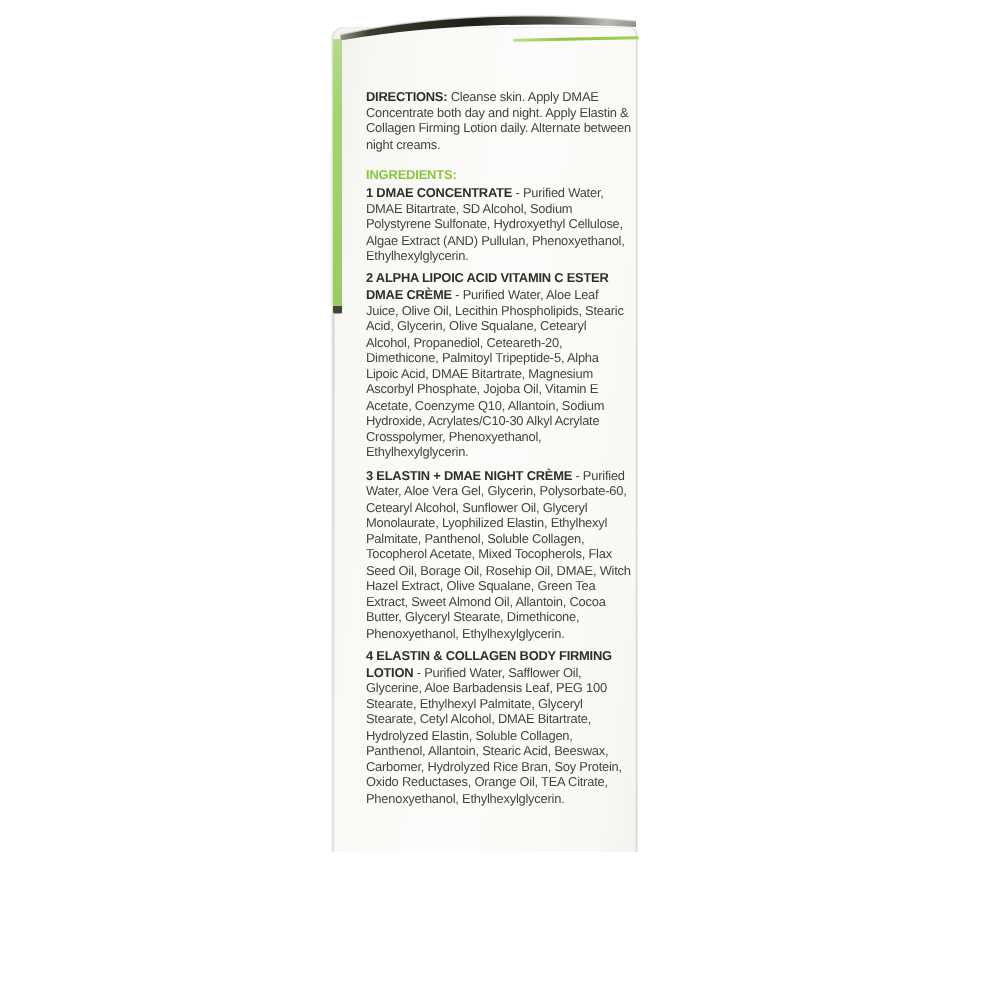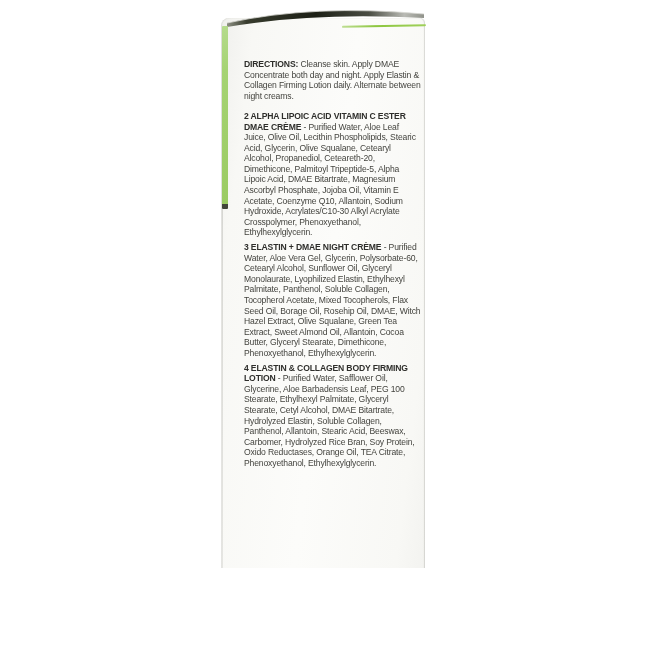--- a/index.html
+++ b/index.html
@@ -81,21 +81,23 @@
   <div class="stripe-tick"></div>
   <div class="left-edge-lower"></div>
 
   <div class="bottom-edge"></div>
   <div class="bottom-shadow"></div>
 
   <div class="content">
 
     <p class="dir"><span class="b">DIRECTIONS:</span> <span>Cleanse skin. Apply DMAE Concentrate both day and night. Apply Elastin &amp; Collagen Firming Lotion daily. Alternate between night creams.</span></p>
 
+    <p class="tight green-label">INGREDIENTS:</p>
 
+    <p class="sec"><span class="b">1 DMAE CONCENTRATE</span> <span>- Purified Water, DMAE Bitartrate, SD Alcohol, Sodium Polystyrene Sulfonate, Hydroxyethyl Cellulose, Algae Extract (AND) Pullulan, Phenoxyethanol, Ethylhexylglycerin.</span></p>
 
     <p class="sec"><span class="b">2 ALPHA LIPOIC ACID VITAMIN C ESTER DMAE CRÈME</span> <span>- Purified Water, Aloe Leaf Juice, Olive Oil, Lecithin Phospholipids, Stearic Acid, Glycerin, Olive Squalane, Cetearyl Alcohol, Propanediol, Ceteareth-20, Dimethicone, Palmitoyl Tripeptide-5, Alpha Lipoic Acid, DMAE Bitartrate, Magnesium Ascorbyl Phosphate, Jojoba Oil, Vitamin E Acetate, Coenzyme Q10, Allantoin, Sodium Hydroxide, Acrylates/C10-30 Alkyl Acrylate Crosspolymer, Phenoxyethanol, Ethylhexylglycerin.</span></p>
 
     <p class="sec"><span class="b">3 ELASTIN + DMAE NIGHT CRÈME</span> <span>- Purified Water, Aloe Vera Gel, Glycerin, Polysorbate-60, Cetearyl Alcohol, Sunflower Oil, Glyceryl Monolaurate, Lyophilized Elastin, Ethylhexyl Palmitate, Panthenol, Soluble Collagen, Tocopherol Acetate, Mixed Tocopherols, Flax Seed Oil, Borage Oil, Rosehip Oil, DMAE, Witch Hazel Extract, Olive Squalane, Green Tea Extract, Sweet Almond Oil, Allantoin, Cocoa Butter, Glyceryl Stearate, Dimethicone, Phenoxyethanol, Ethylhexylglycerin.</span></p>
 
     <p class="sec"><span class="b">4 ELASTIN &amp; COLLAGEN BODY FIRMING LOTION</span> <span>- Purified Water, Safflower Oil, Glycerine, Aloe Barbadensis Leaf, PEG 100 Stearate, Ethylhexyl Palmitate, Glyceryl Stearate, Cetyl Alcohol, DMAE Bitartrate, Hydrolyzed Elastin, Soluble Collagen, Panthenol, Allantoin, Stearic Acid, Beeswax, Carbomer, Hydrolyzed Rice Bran, Soy Protein, Oxido Reductases, Orange Oil, TEA Citrate, Phenoxyethanol, Ethylhexylglycerin.</span></p>
 
   </div>
 </div>
 

